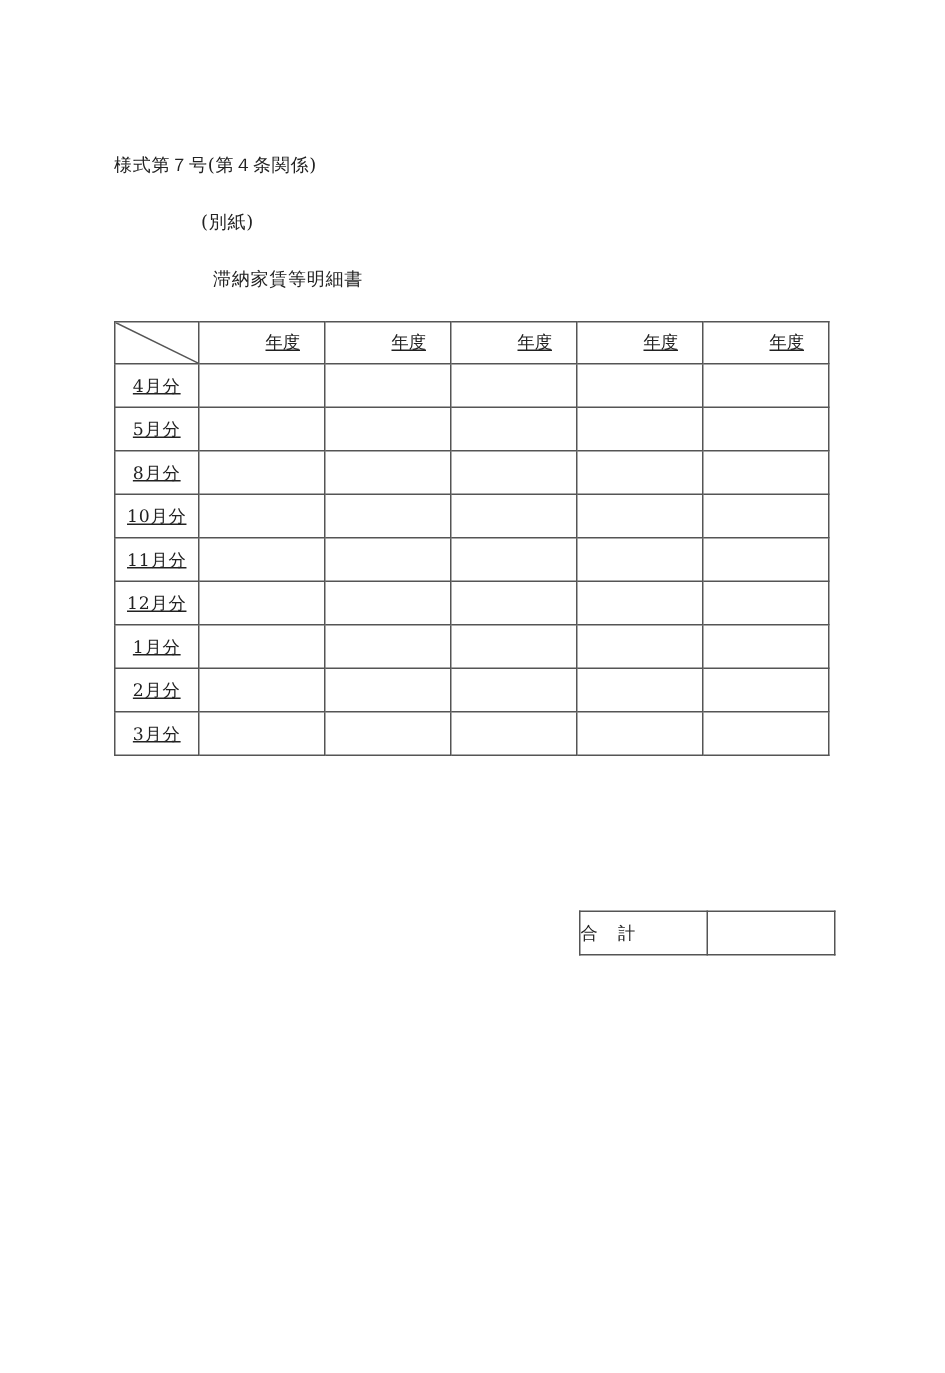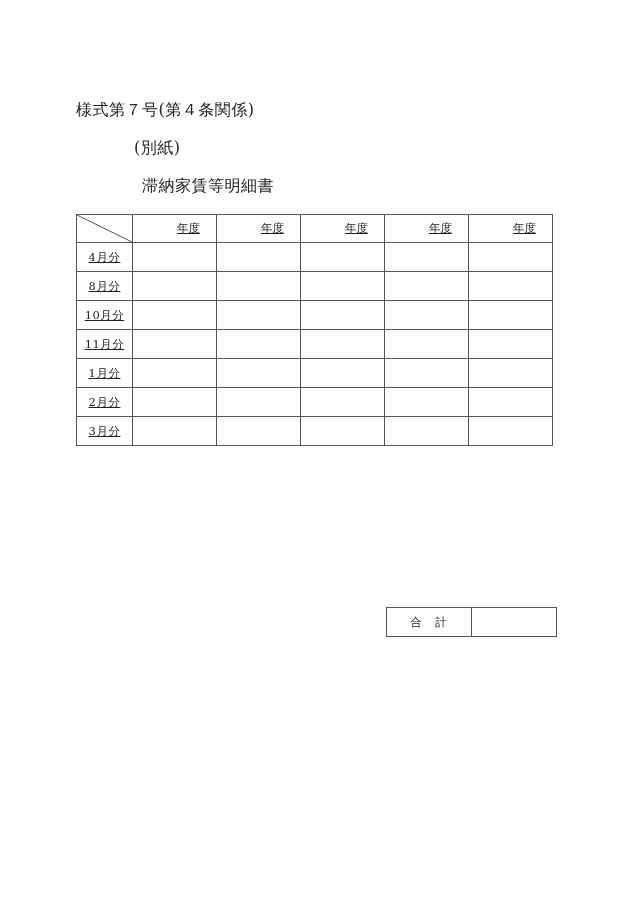--- a/index.html
+++ b/index.html
@@ -10,21 +10,21 @@
     body {
       width: 630px;
       height: 915px;
       position: relative;
       font-family: "DejaVu Serif", "Liberation Serif", serif;
       color: #222222;
       overflow: hidden;
     }
     .line-text {
       position: absolute;
-      font-size: 16px;
+      font-size: 12px;
       line-height: 14px;
       white-space: nowrap;
       letter-spacing: 0.5px;
     }
     #form-number { left: 76px; top: 103px; }
     #attachment-label { left: 90px; top: 141px; margin-left: 44px; }
     #doc-title { left: 100px; top: 179px; margin-left: 42px; }
 
     table.grid {
       position: absolute;
@@ -73,21 +73,21 @@
       table-layout: fixed;
     }
     table.total td {
       border: 1px solid #555555;
       height: 28px;
       padding: 0;
       font-size: 11.5px;
     }
     td.total-label {
       width: 84px;
-      text-align: center;
+      text-align: left;
       letter-spacing: 1px;
       font-family: Liberation Serif, serif;
     }
     td.total-value { width: 84px; }
   </style>
 </head>
 <body>
 
 <div class="line-text" id="form-number">様式第７号(第４条関係)</div>
 <div class="line-text" id="attachment-label">(別紙)</div>
@@ -109,37 +109,53 @@
   </tr>
   <tr class="body-row">
     <td class="month-label">4月分</td>
     <td class="value-cell"></td>
     <td class="value-cell"></td>
     <td class="value-cell"></td>
     <td class="value-cell"></td>
     <td class="value-cell"></td>
   </tr>
   <tr class="body-row">
+    <td class="month-label">5月分</td>
+    <td class="value-cell"></td>
+    <td class="value-cell"></td>
+    <td class="value-cell"></td>
+    <td class="value-cell"></td>
+    <td class="value-cell"></td>
+  </tr>
+  <tr class="body-row">
     <td class="month-label">8月分</td>
     <td class="value-cell"></td>
     <td class="value-cell"></td>
     <td class="value-cell"></td>
     <td class="value-cell"></td>
     <td class="value-cell"></td>
   </tr>
   <tr class="body-row">
     <td class="month-label">10月分</td>
     <td class="value-cell"></td>
     <td class="value-cell"></td>
     <td class="value-cell"></td>
     <td class="value-cell"></td>
     <td class="value-cell"></td>
   </tr>
   <tr class="body-row">
     <td class="month-label">11月分</td>
+    <td class="value-cell"></td>
+    <td class="value-cell"></td>
+    <td class="value-cell"></td>
+    <td class="value-cell"></td>
+    <td class="value-cell"></td>
+  </tr>
+  <tr class="body-row">
+    <td class="month-label">12月分</td>
     <td class="value-cell"></td>
     <td class="value-cell"></td>
     <td class="value-cell"></td>
     <td class="value-cell"></td>
     <td class="value-cell"></td>
   </tr>
   <tr class="body-row">
     <td class="month-label">1月分</td>
     <td class="value-cell"></td>
     <td class="value-cell"></td>

